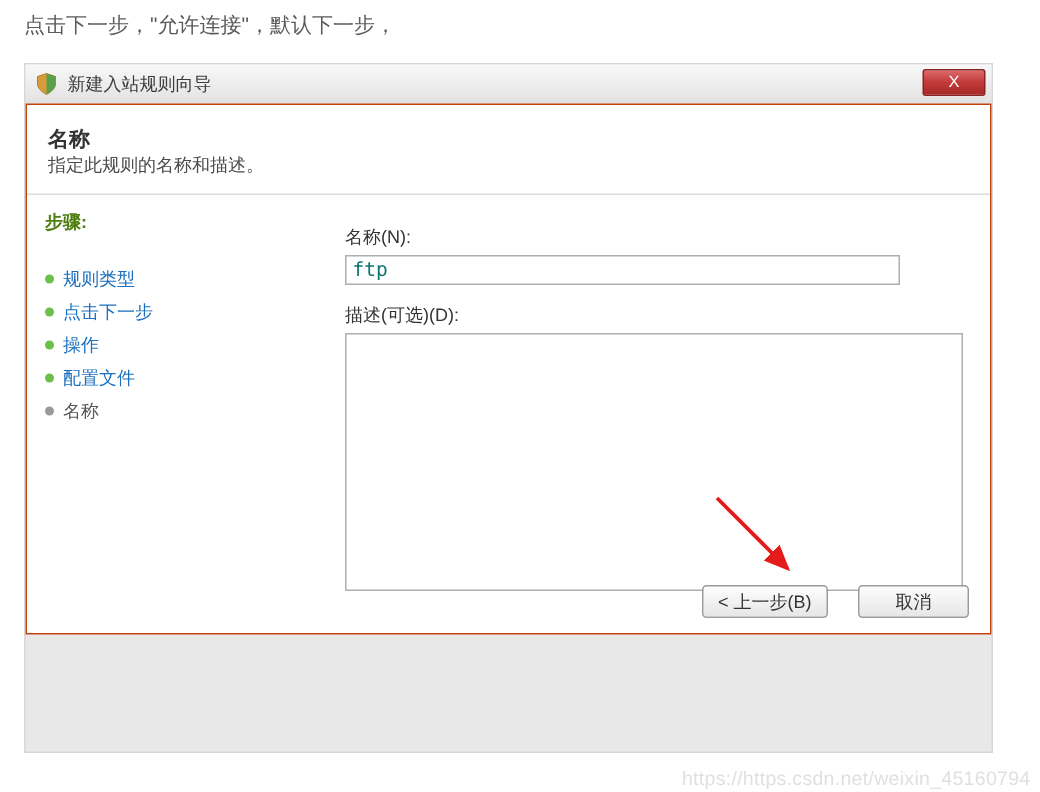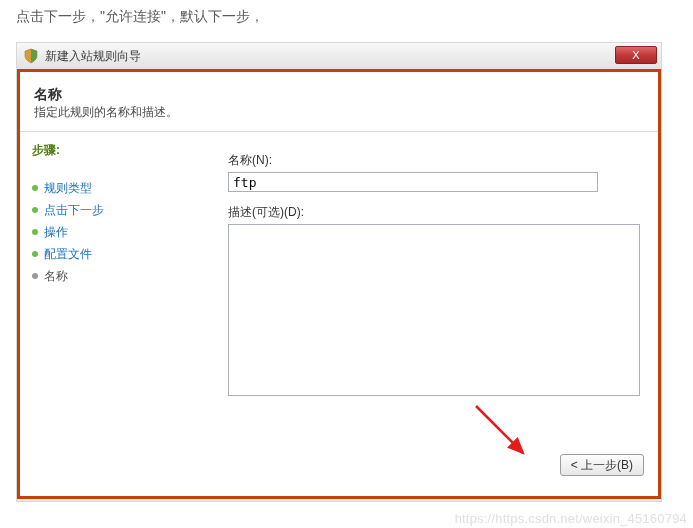--- a/index.html
+++ b/index.html
@@ -56,22 +56,22 @@
       color: #fff;
       display: flex;
       align-items: center;
       justify-content: center;
       font-size: 11px;
       font-family: Arial, sans-serif;
       cursor: pointer;
     }
     .dialog-body {
       background: #fff;
-      height: 430px;
-      border: 3px solid #c2410c;
+      height: 354px;
+      border: 1px solid #c2410c;
       margin: -1px 0 0 0;
       position: relative;
     }
     .header-panel {
       padding: 14px 14px 10px 14px;
       border-bottom: 1px solid #dcdcdc;
     }
     .header-title {
       font-size: 14px;
       font-weight: bold;
@@ -126,36 +126,36 @@
       display: block;
       margin-bottom: 3px;
     }
     .text-input {
       width: 370px;
       height: 20px;
       border: 1px solid #aab0b6;
       font-size: 13px;
       padding: 1px 4px;
       font-family: "SimSun", monospace;
-      color: #000000;
+      color: #0f766e;
       background: #fff;
     }
     .textarea-input {
       width: 412px;
       height: 172px;
       border: 1px solid #aab0b6;
       font-size: 12px;
       padding: 2px 4px;
       resize: none;
       background: #fff;
     }
     .field-group { margin-bottom: 12px; margin-left: 35px; }
     .button-bar {
       position: absolute;
-      bottom: 20px;
+      bottom: 10px;
       right: 14px;
       display: flex;
       gap: 20px;
     }
     .wiz-btn {
       height: 22px;
       min-width: 74px;
       padding: 0 10px;
       font-size: 12px;
       border: 1px solid #9c9c9c;
@@ -248,17 +248,18 @@
       <defs>
         <marker id="ah" markerWidth="8" markerHeight="8" refX="6" refY="3" orient="auto">
           <path d="M0,0 L7,3 L0,6 Z" fill="#e41b1b"></path>
         </marker>
       </defs>
       <line x1="8" y1="8" x2="55" y2="55" stroke="#e41b1b" stroke-width="2.5" marker-end="url(#ah)"></line>
     </svg>
 
     <div class="button-bar">
       <button class="wiz-btn">&lt; 上一步(B)</button>
+      <button class="wiz-btn">取消</button>
     </div>
   </div>
 </div>
 
 <div class="watermark">https://https.csdn.net/weixin_45160794</div>
 
 </body></html>

